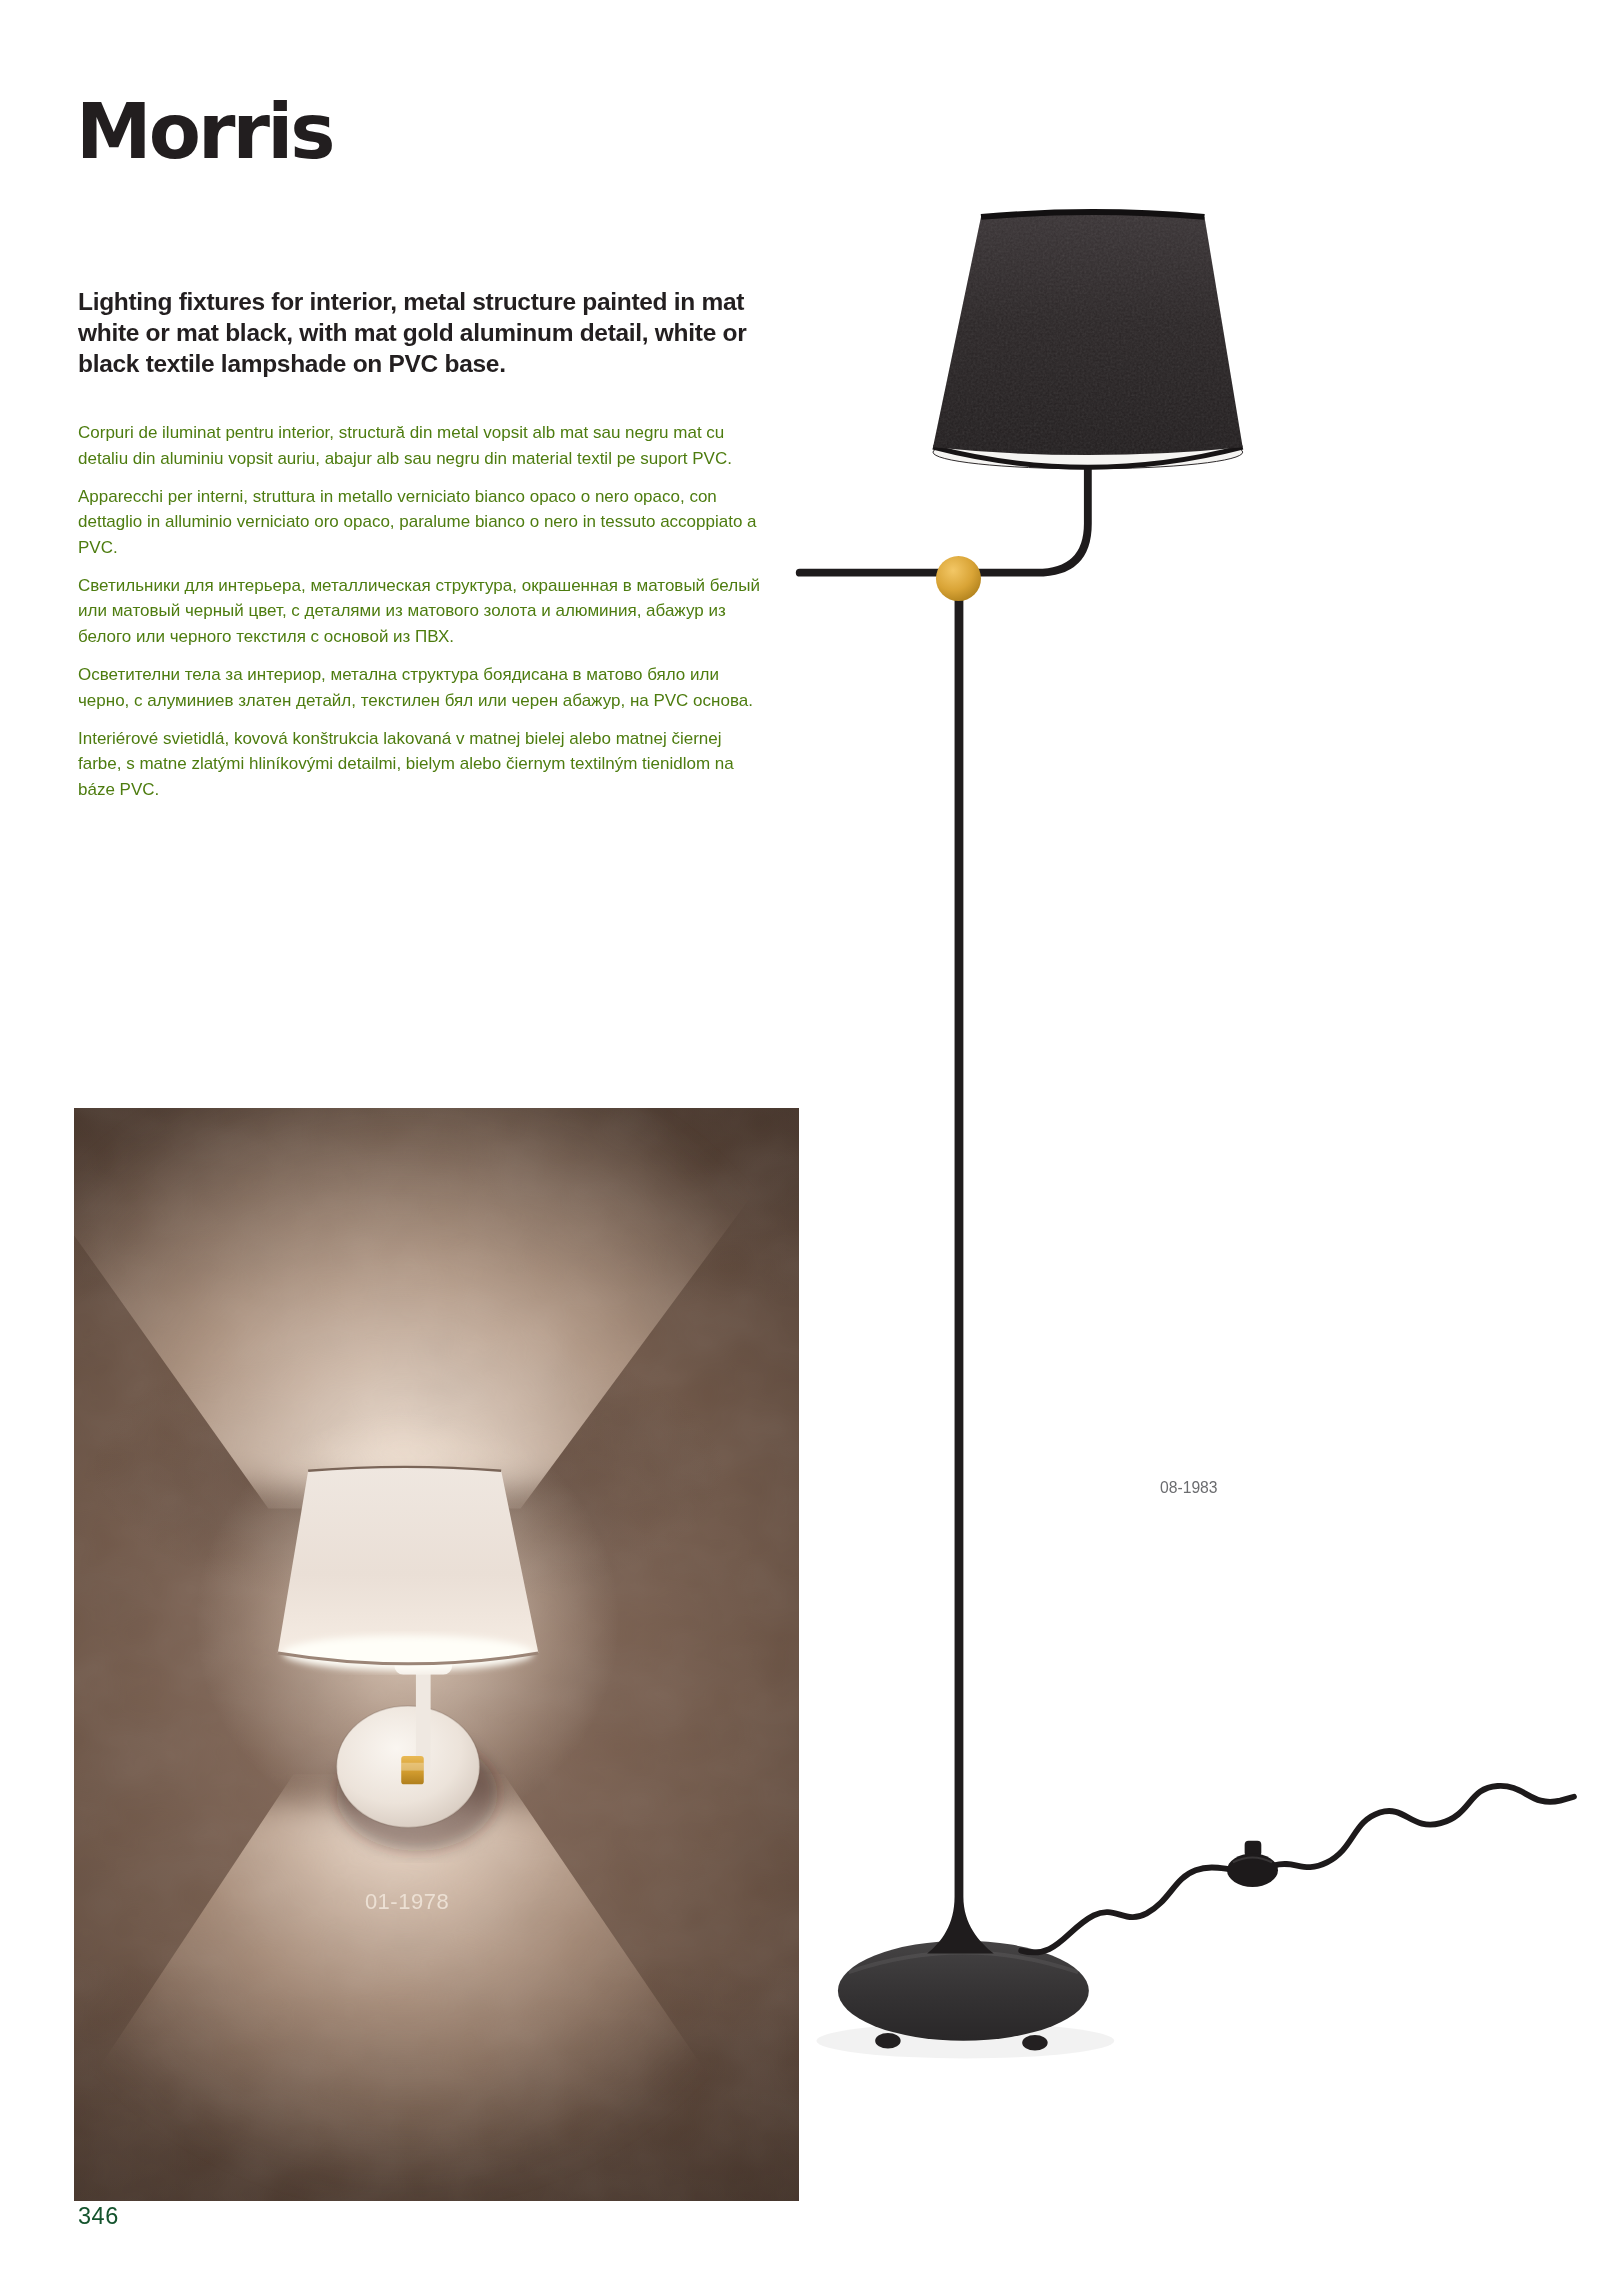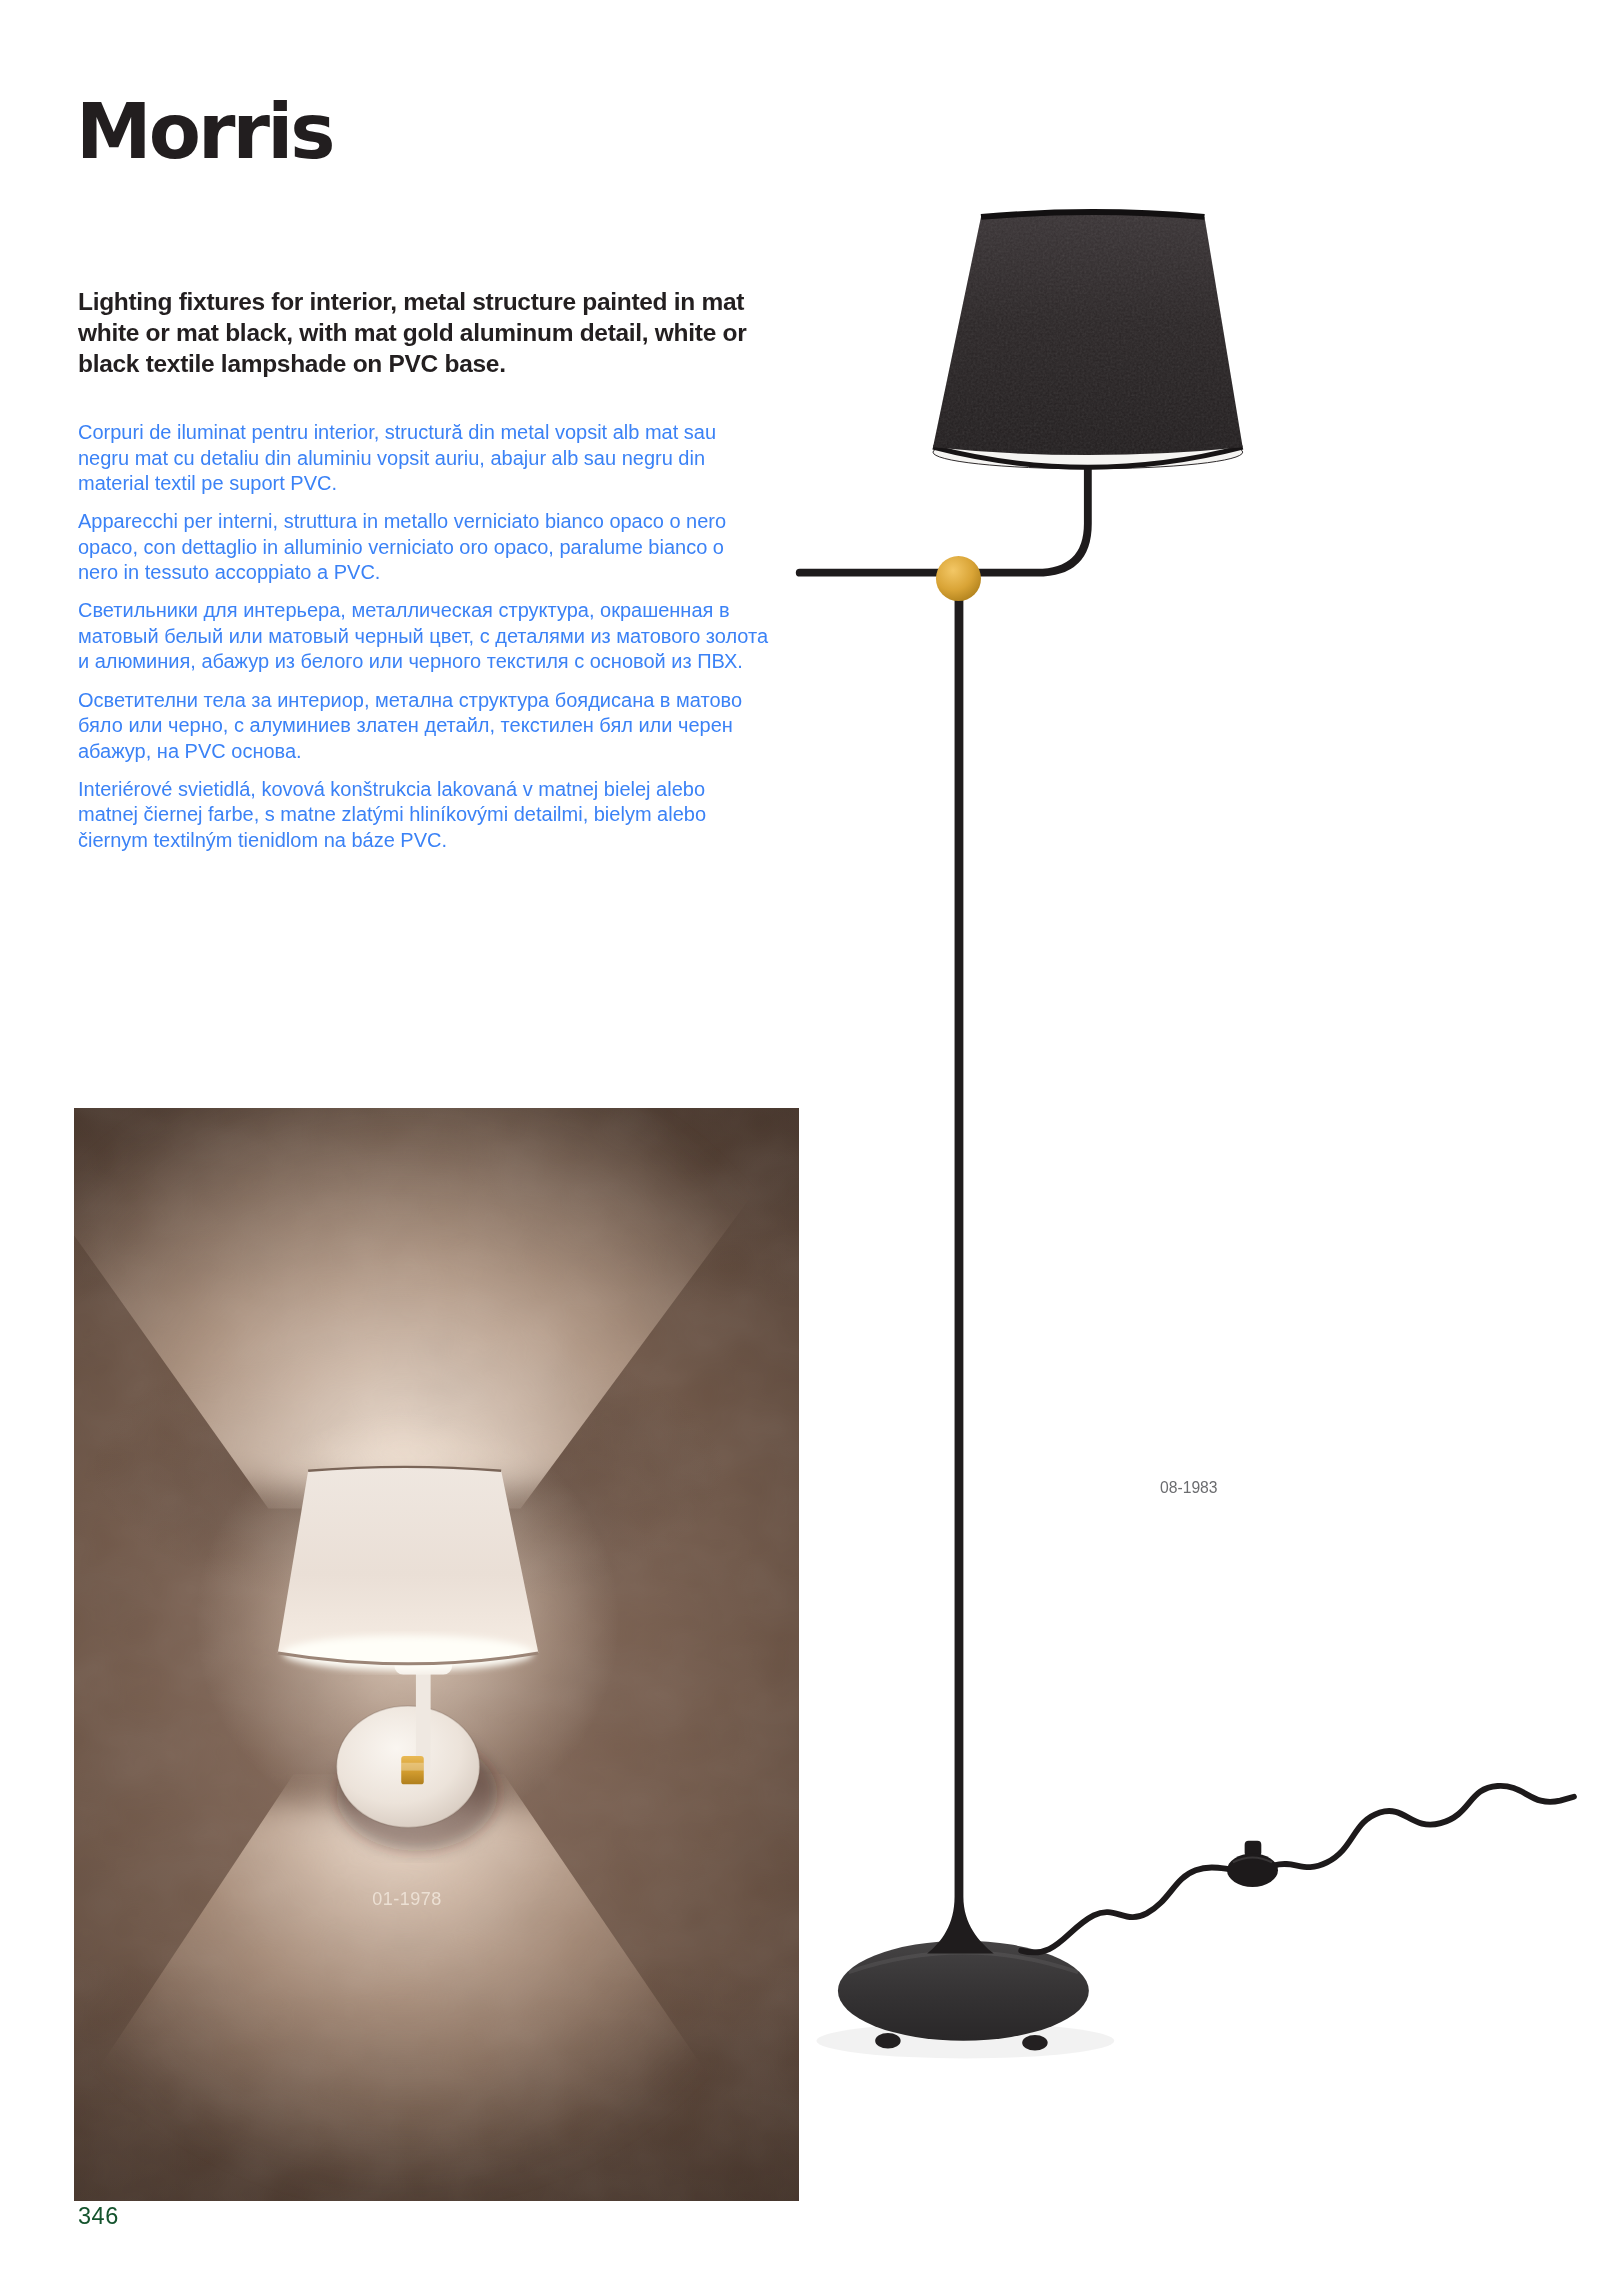--- a/index.html
+++ b/index.html
@@ -11,21 +11,21 @@
     position:absolute;left:76px;top:94px;margin:0;
     font-size:76px;line-height:1;font-weight:700;letter-spacing:-2.9px;color:#221e1f;
     font-family:"DejaVu Sans","Liberation Sans",sans-serif;
   }
   .lead{
     position:absolute;left:78px;top:286px;width:706px;margin:0;
     font-size:24.5px;line-height:31px;font-weight:700;letter-spacing:-0.3px;color:#231f20;
   }
   .body-col{position:absolute;left:78px;top:420px;width:691px;}
   .body-col p{
-    margin:0 0 12.7px 0;font-size:20px;line-height:25.5px;color:#3b82f6;letter-spacing:0;
+    margin:0 0 12.7px 0;font-size:17px;line-height:25.5px;color:#4d7c0f;letter-spacing:0;
   }
   
   .photo{
     position:absolute;left:74px;top:1108px;width:725px;height:1093px;overflow:hidden;
     background:
       radial-gradient(120% 95% at 46% 50%, #8d7161 0%, #6d5546 40%, #4e3b30 72%, #3a2b23 100%);
   }
   .photo .wall-shade-bands{
     position:absolute;inset:0;
     background:
@@ -44,21 +44,21 @@
     clip-path:polygon(33% -6%, 58% -6%, 100% 106%, -8% 106%);
     filter:blur(17.6px);
   }
   .halo{
     position:absolute;inset:0;
     background:radial-gradient(circle 294px at 46% 47%, rgba(255,238,220,0.7), rgba(255,238,220,0) 72%);
   }
   .photo svg{position:absolute;left:0;top:0;}
   .photo-label{
     position:absolute;left:333px;top:781px;transform:translateX(-50%);
-    font-size:18px;color:#ece0d4;letter-spacing:0.5px;white-space:nowrap;
+    font-size:22px;color:#ece0d4;letter-spacing:0.5px;white-space:nowrap;
   }
   
   .floor-lamp-svg{position:absolute;left:0;top:0;pointer-events:none;}
   .floor-label{
     position:absolute;left:1160px;top:1479px;font-size:15.7px;color:#6b6c6f;white-space:nowrap;
   }
   .page-number{
     position:absolute;left:78px;top:2203px;font-size:23.5px;color:#14532d;letter-spacing:0.5px;
   }
 </style>

